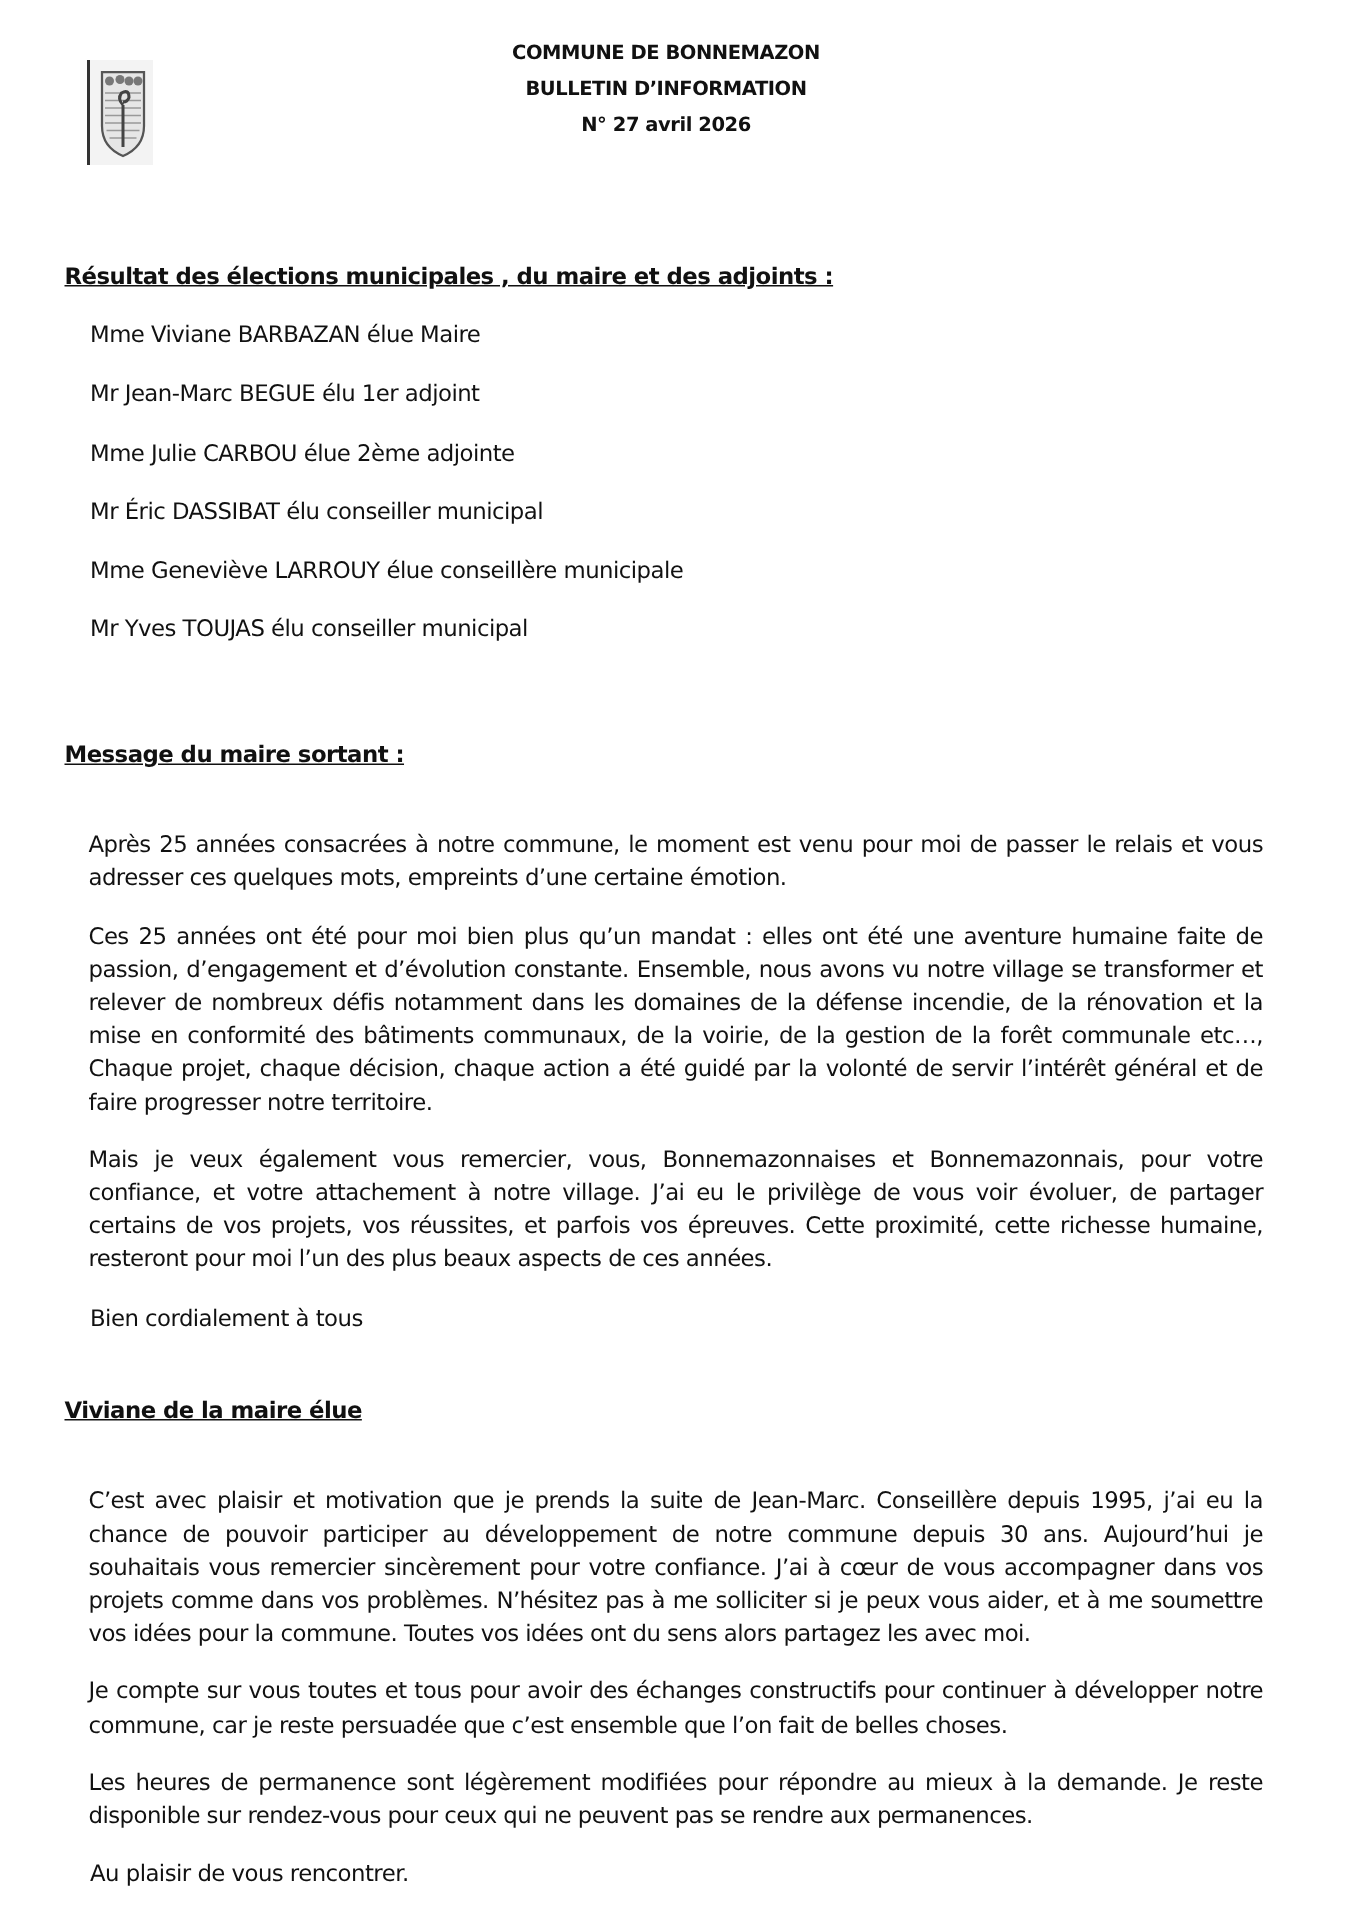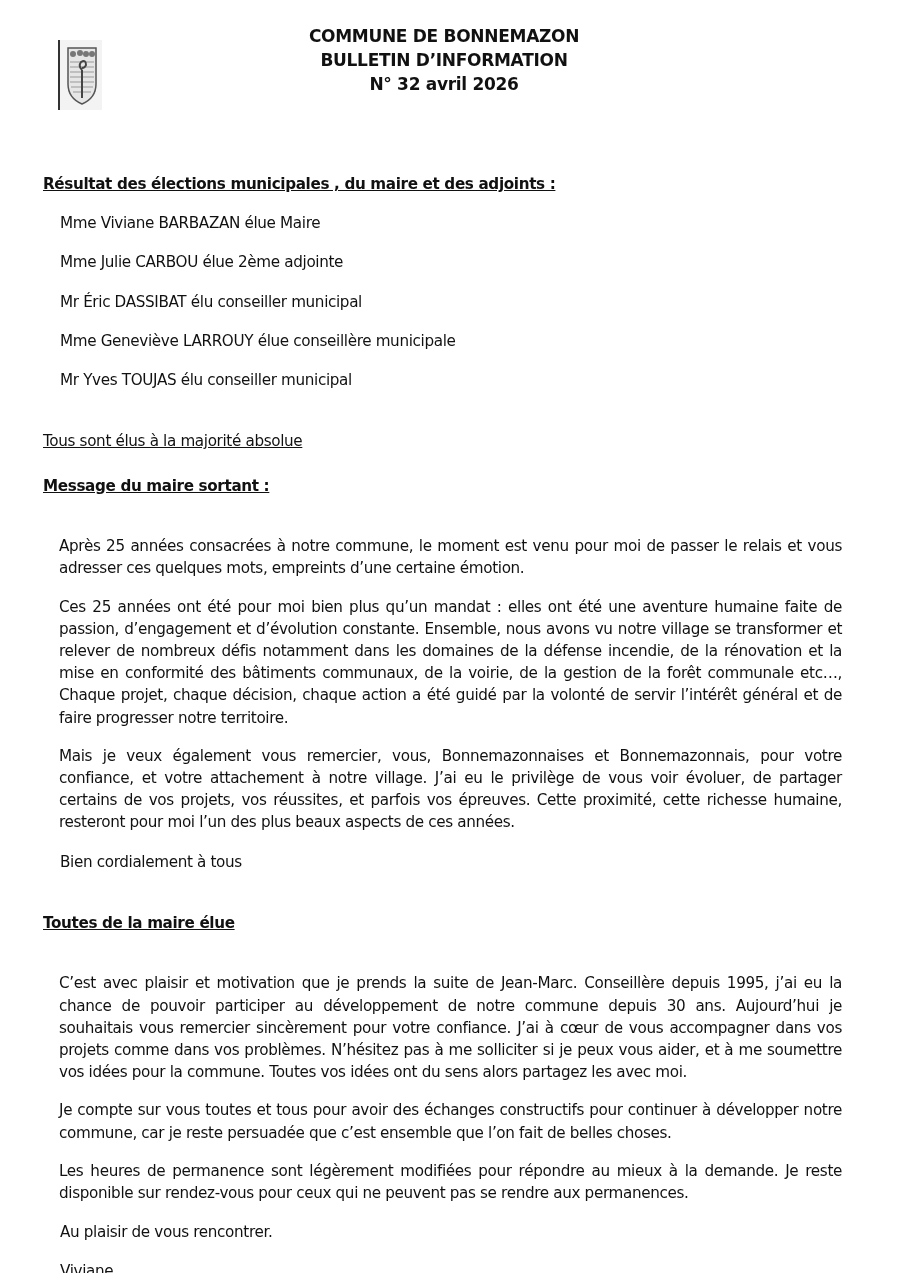--- a/index.html
+++ b/index.html
@@ -26,21 +26,21 @@
     }
     .logo svg { display: block; }
     .header {
       position: absolute;
       left: 0;
       top: 24px;
       width: 888px;
       text-align: center;
       font-family: "DejaVu Sans", sans-serif;
       font-weight: bold;
-      font-size: 17px;
+      font-size: 13px;
       line-height: 24px;
       letter-spacing: -0.3px;
     }
     .header div { display: block; }
     .content {
       position: absolute;
       left: 43px;
       top: 173px;
       width: 815px;
       font-family: "DejaVu Sans", sans-serif;
@@ -82,50 +82,50 @@
     <line x1="10" y1="42" x2="34" y2="42" stroke="#999" stroke-width="1"></line>
     <line x1="11" y1="47" x2="33" y2="47" stroke="#999" stroke-width="1"></line>
     <line x1="13" y1="52" x2="31" y2="52" stroke="#999" stroke-width="1"></line>
     <path d="M22 58 L22 30 M22 30 Q18 26 21 22 Q26 19 26 25 Q25 28 22 28" fill="none" stroke="#444" stroke-width="2"></path>
   </svg>
 </div>
 
 <div class="header">
   <div>COMMUNE DE BONNEMAZON</div>
   <div>BULLETIN D’INFORMATION</div>
-  <div>N° 32 avril 2026</div>
+  <div>N° 27 avril 2026</div>
 </div>
 
 <div class="content">
   <section>
     <p class="section-title">Résultat des élections municipales , du maire et des adjoints :</p>
     <p class="line">Mme Viviane BARBAZAN élue Maire</p>
+    <p class="line">Mr Jean-Marc BEGUE élu 1er adjoint</p>
     <p class="line">Mme Julie CARBOU élue 2ème adjointe</p>
     <p class="line">Mr Éric DASSIBAT élu conseiller municipal</p>
     <p class="line">Mme Geneviève LARROUY élue conseillère municipale</p>
     <p class="line">Mr Yves TOUJAS élu conseiller municipal</p>
     <div class="gap"></div>
-    <p class="note">Tous sont élus à la majorité absolue</p>
   </section>
 
   <div class="gap"></div>
 
   <section>
     <p class="section-title">Message du maire sortant :</p>
     <div class="gap"></div>
     <p class="para">Après 25 années consacrées à notre commune, le moment est venu pour moi de passer le relais et vous adresser ces quelques mots, empreints d’une certaine émotion.</p>
     <p class="para">Ces 25 années ont été pour moi bien plus qu’un mandat : elles ont été une aventure humaine faite de passion, d’engagement et d’évolution constante. Ensemble, nous avons vu notre village se transformer et relever de nombreux défis notamment dans les domaines de la défense incendie, de la rénovation et la mise en conformité des bâtiments communaux, de la voirie, de la gestion de la forêt communale etc…, Chaque projet, chaque décision, chaque action a été guidé par la volonté de servir l’intérêt général et de faire progresser notre territoire.</p>
     <p class="para">Mais je veux également vous remercier, vous, Bonnemazonnaises et Bonnemazonnais, pour votre confiance, et votre attachement à notre village. J’ai eu le privilège de vous voir évoluer, de partager certains de vos projets, vos réussites, et parfois vos épreuves. Cette proximité, cette richesse humaine, resteront pour moi l’un des plus beaux aspects de ces années.</p>
     <p class="line">Bien cordialement à tous</p>
   </section>
 
   <div class="gap"></div>
 
   <section>
-    <p class="section-title">Toutes de la maire élue</p>
+    <p class="section-title">Viviane de la maire élue</p>
     <div class="gap"></div>
     <p class="para">C’est avec plaisir et motivation que je prends la suite de Jean-Marc. Conseillère depuis 1995, j’ai eu la chance de pouvoir participer au développement de notre commune depuis 30 ans. Aujourd’hui je souhaitais vous remercier sincèrement pour votre confiance. J’ai à cœur de vous accompagner dans vos projets comme dans vos problèmes. N’hésitez pas à me solliciter si je peux vous aider, et à me soumettre vos idées pour la commune. Toutes vos idées ont du sens alors partagez les avec moi.</p>
     <p class="para">Je compte sur vous toutes et tous pour avoir des échanges constructifs pour continuer à développer notre commune, car je reste persuadée que c’est ensemble que l’on fait de belles choses.</p>
     <p class="para">Les heures de permanence sont légèrement modifiées pour répondre au mieux à la demande. Je reste disponible sur rendez-vous pour ceux qui ne peuvent pas se rendre aux permanences.</p>
     <p class="line">Au plaisir de vous rencontrer.</p>
     <p class="line">Viviane</p>
   </section>
 </div>
 
 </body></html>

